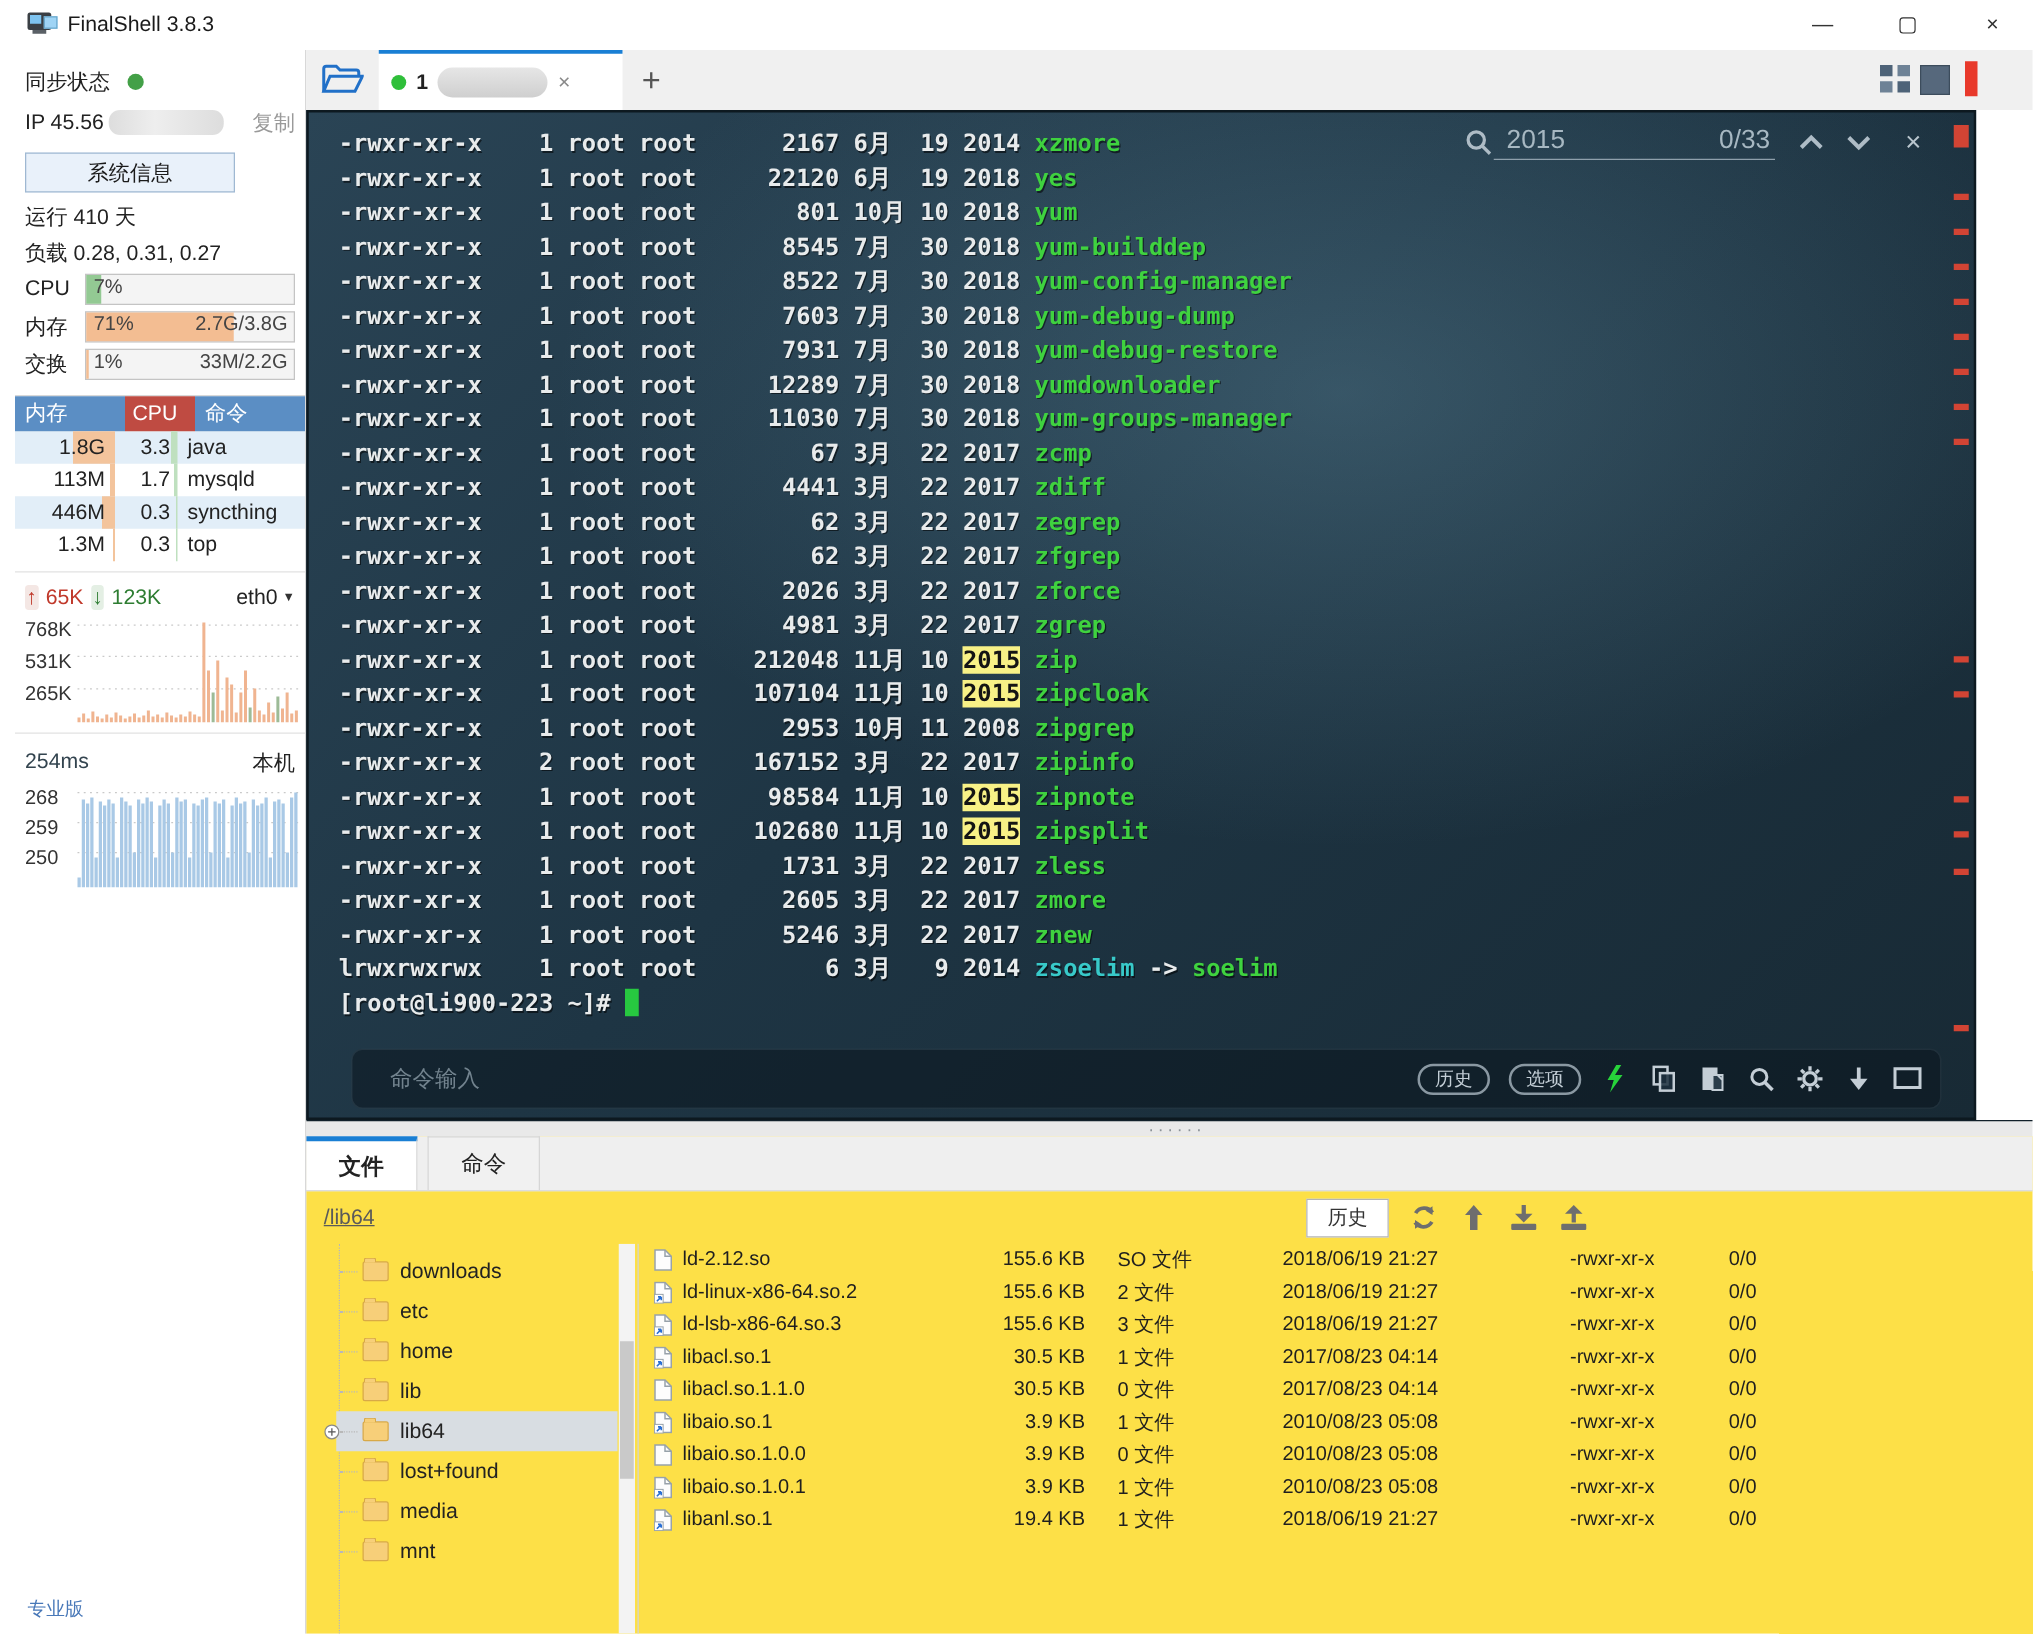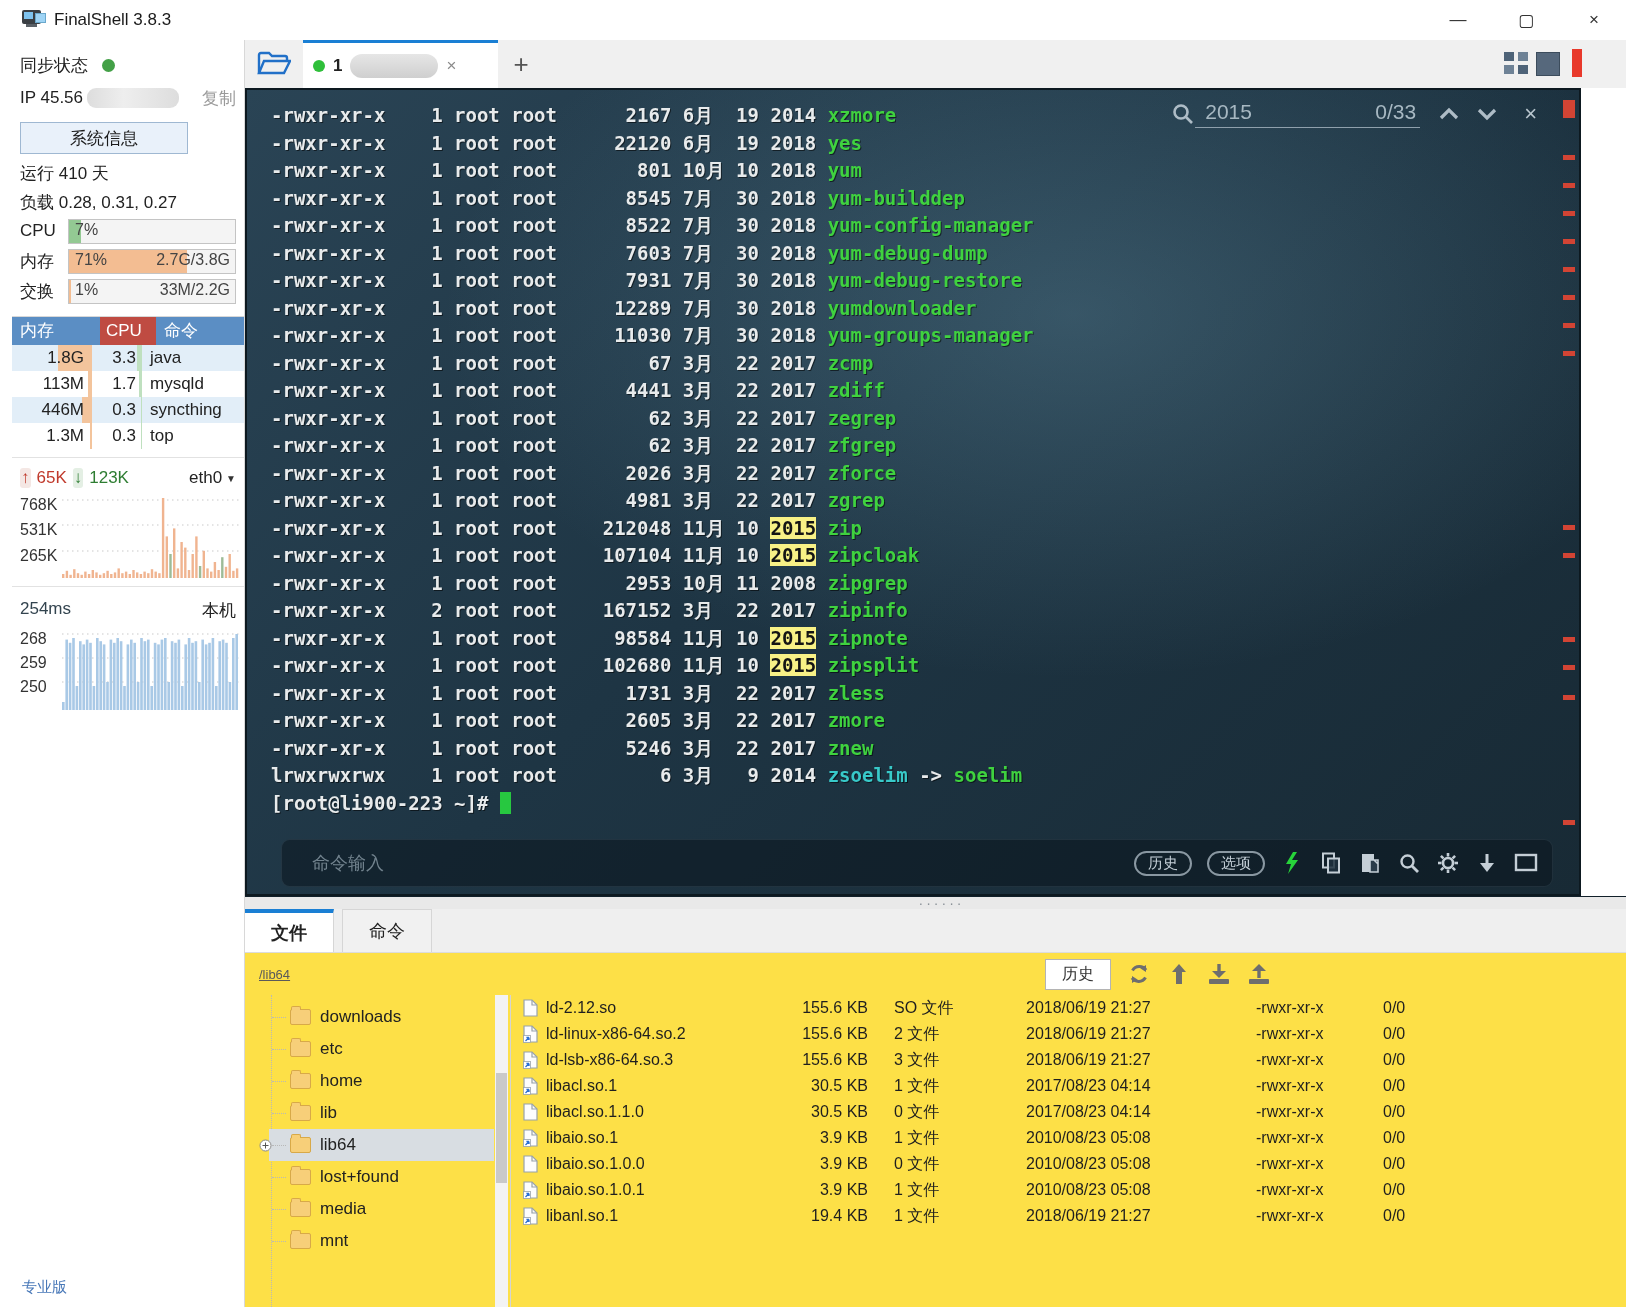--- a/index.html
+++ b/index.html
@@ -128,21 +128,21 @@
   
   .splitter{height:12px;background:#e9e9e9;border-top:1px solid #11202a;display:flex;align-items:center;justify-content:center;flex:0 0 auto;}
   .splitter .dots{color:#8b9298;font-size:14px;letter-spacing:3px;line-height:6px;}
   
   .bottom-panel{flex:1;display:flex;flex-direction:column;min-height:0;background:#fde047;justify-content:center;}
   .panel-tabs{height:43px;background:#efefef;display:flex;border-bottom:1px solid #dcdcdc;flex:0 0 auto;}
   .ptab{width:88px;display:flex;align-items:center;justify-content:center;font-size:18px;cursor:pointer;border-right:1px solid #d6d6d6;}
   .ptab.active{background:#fff;border-top:4px solid #1a7fd4;font-weight:bold;border-right:1px solid #d6d6d6;}
   .ptab.inactive{background:#f1f1f1;margin-left:8px;border-left:1px solid #d6d6d6;border-top:1px solid #d6d6d6;}
   .path-row{height:42px;display:flex;align-items:center;position:relative;flex:0 0 auto;}
-  .path-text{margin-left:14px;font-size:13px;color:#5a5a5a;text-decoration:underline;}
+  .path-text{margin-left:14px;font-size:17px;color:#5a5a5a;text-decoration:underline;}
   .path-controls{position:absolute;left:800px;display:flex;align-items:center;gap:16px;}
   .hist-btn{background:#fff;border:1px solid #b4b4b4;font-size:16px;color:#333;padding:4px 16px;cursor:pointer;}
   .pc-icon{width:24px;height:24px;display:flex;align-items:center;justify-content:center;cursor:pointer;}
   .browser{flex:1;display:flex;min-height:0;}
   
   .tree{width:265px;flex:0 0 265px;border-right:1px solid #d4d4d4;position:relative;overflow:hidden;}
   .tree-inner{position:absolute;left:0;top:6px;right:16px;}
   .tree-guide{position:absolute;left:26px;top:0;bottom:0;border-left:1px dotted #b8b8b8;}
   .tree-item{height:32px;display:flex;align-items:center;position:relative;cursor:pointer;}
   .tree-item .stub{position:absolute;left:27px;top:50%;width:14px;border-top:1px dotted #b8b8b8;}

